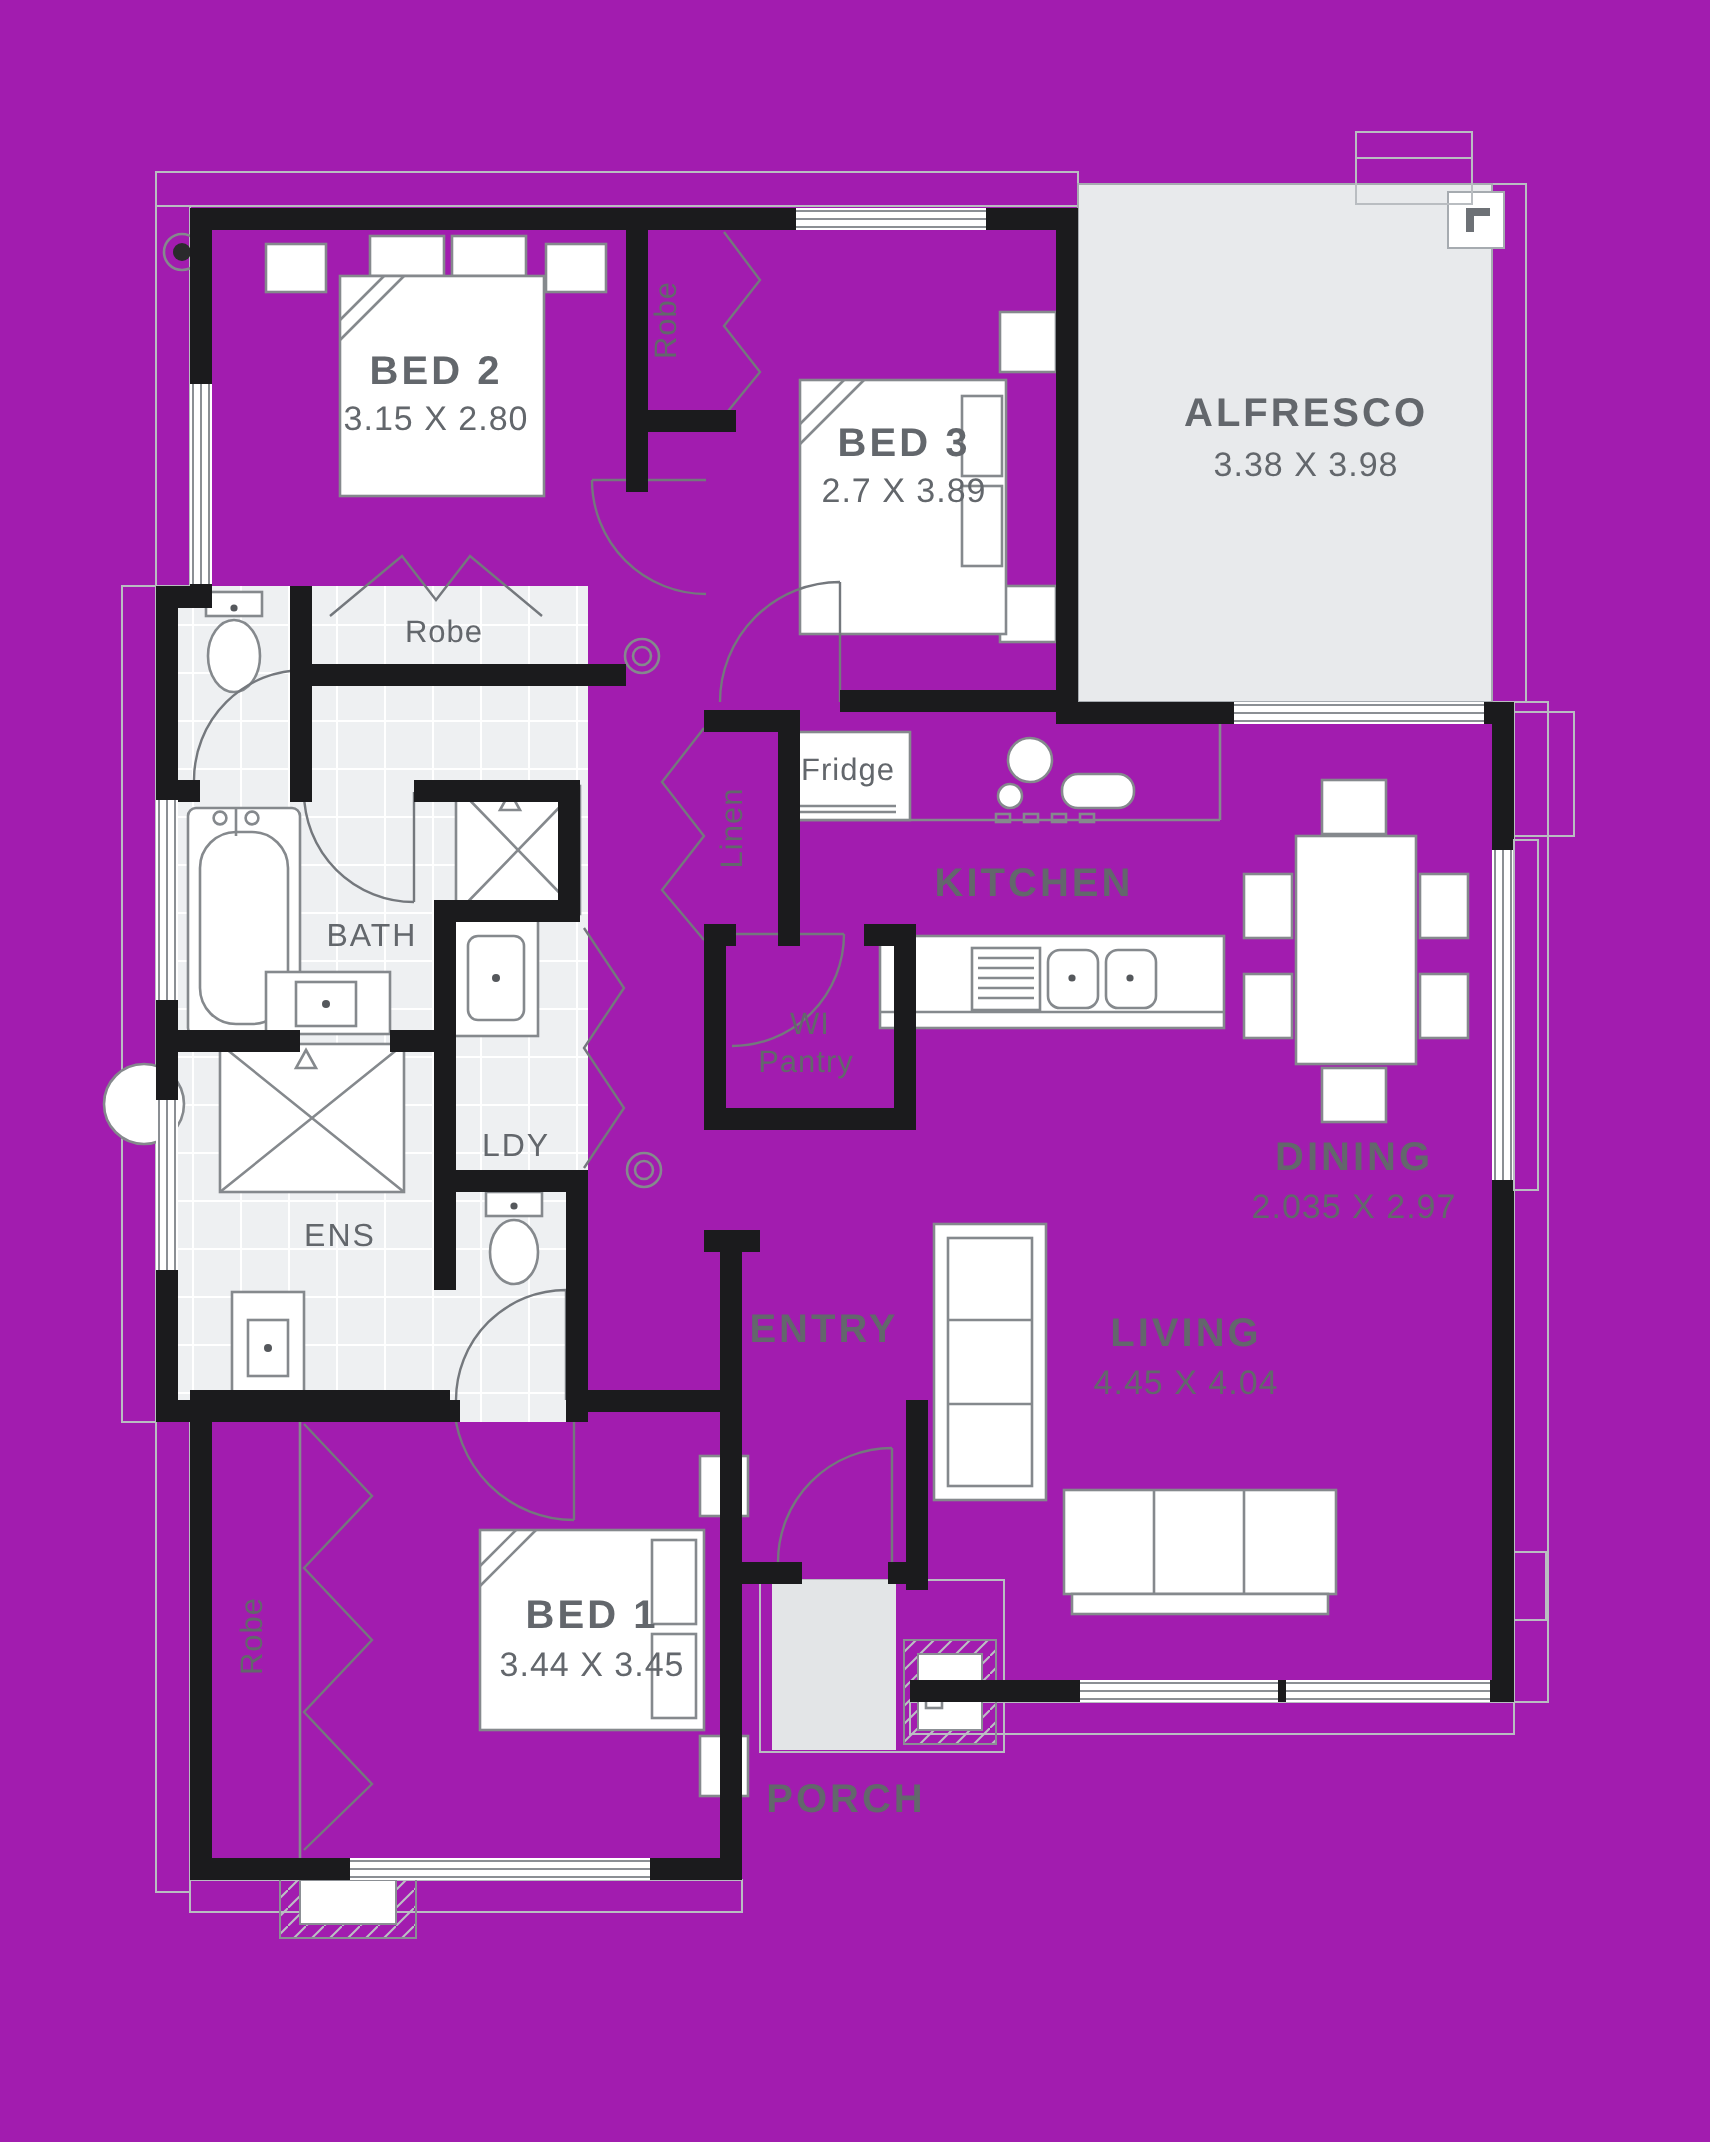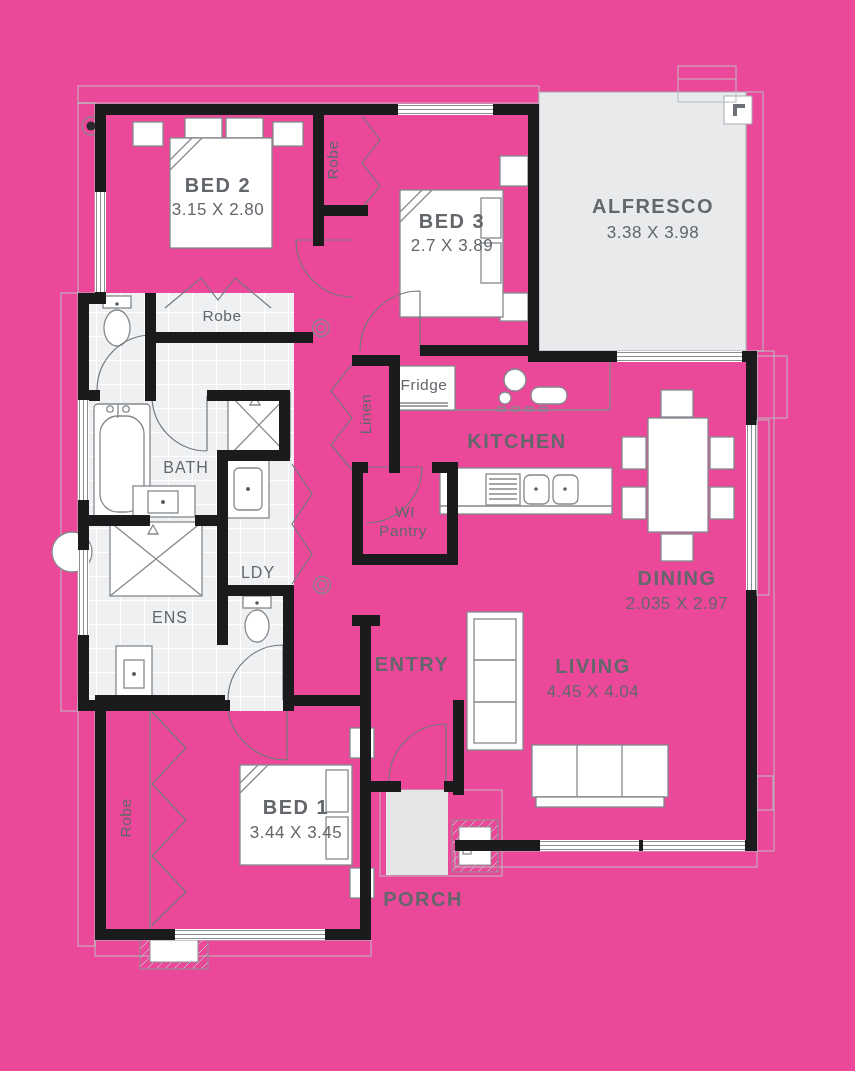--- a/index.html
+++ b/index.html
@@ -1,16 +1,16 @@
 <!DOCTYPE html>
 <html style="--wall: #1b1b1d; --txt: #63676c; --fixture: #85898d;"><head>
 <meta charset="utf-8">
 <style>
   html,body{margin:0;padding:0;background:#ffffff;}
-  .stage{position:relative;width:855px;height:1071px;background:#ec4899;overflow:hidden;
+  .stage{position:relative;width:855px;height:1071px;background:#a21caf;overflow:hidden;
          font-family:"Liberation Sans", sans-serif;}
   svg{display:block;}
   .wall{fill:var(--wall,#1b1b1d);}
   .fx{fill:#ffffff;stroke:var(--fixture,#85898d);stroke-width:1.3;}
   .fxn{fill:none;stroke:var(--fixture,#85898d);stroke-width:1.3;}
   .thin{fill:none;stroke:#b9bdc1;stroke-width:1;}
   .door{fill:none;stroke:#74787d;stroke-width:1.2;}
   .zig{fill:none;stroke:#74787d;stroke-width:1.2;stroke-linejoin:miter;}
   .win{fill:#ffffff;}
   .winl{stroke:#8b8f94;stroke-width:1;}

